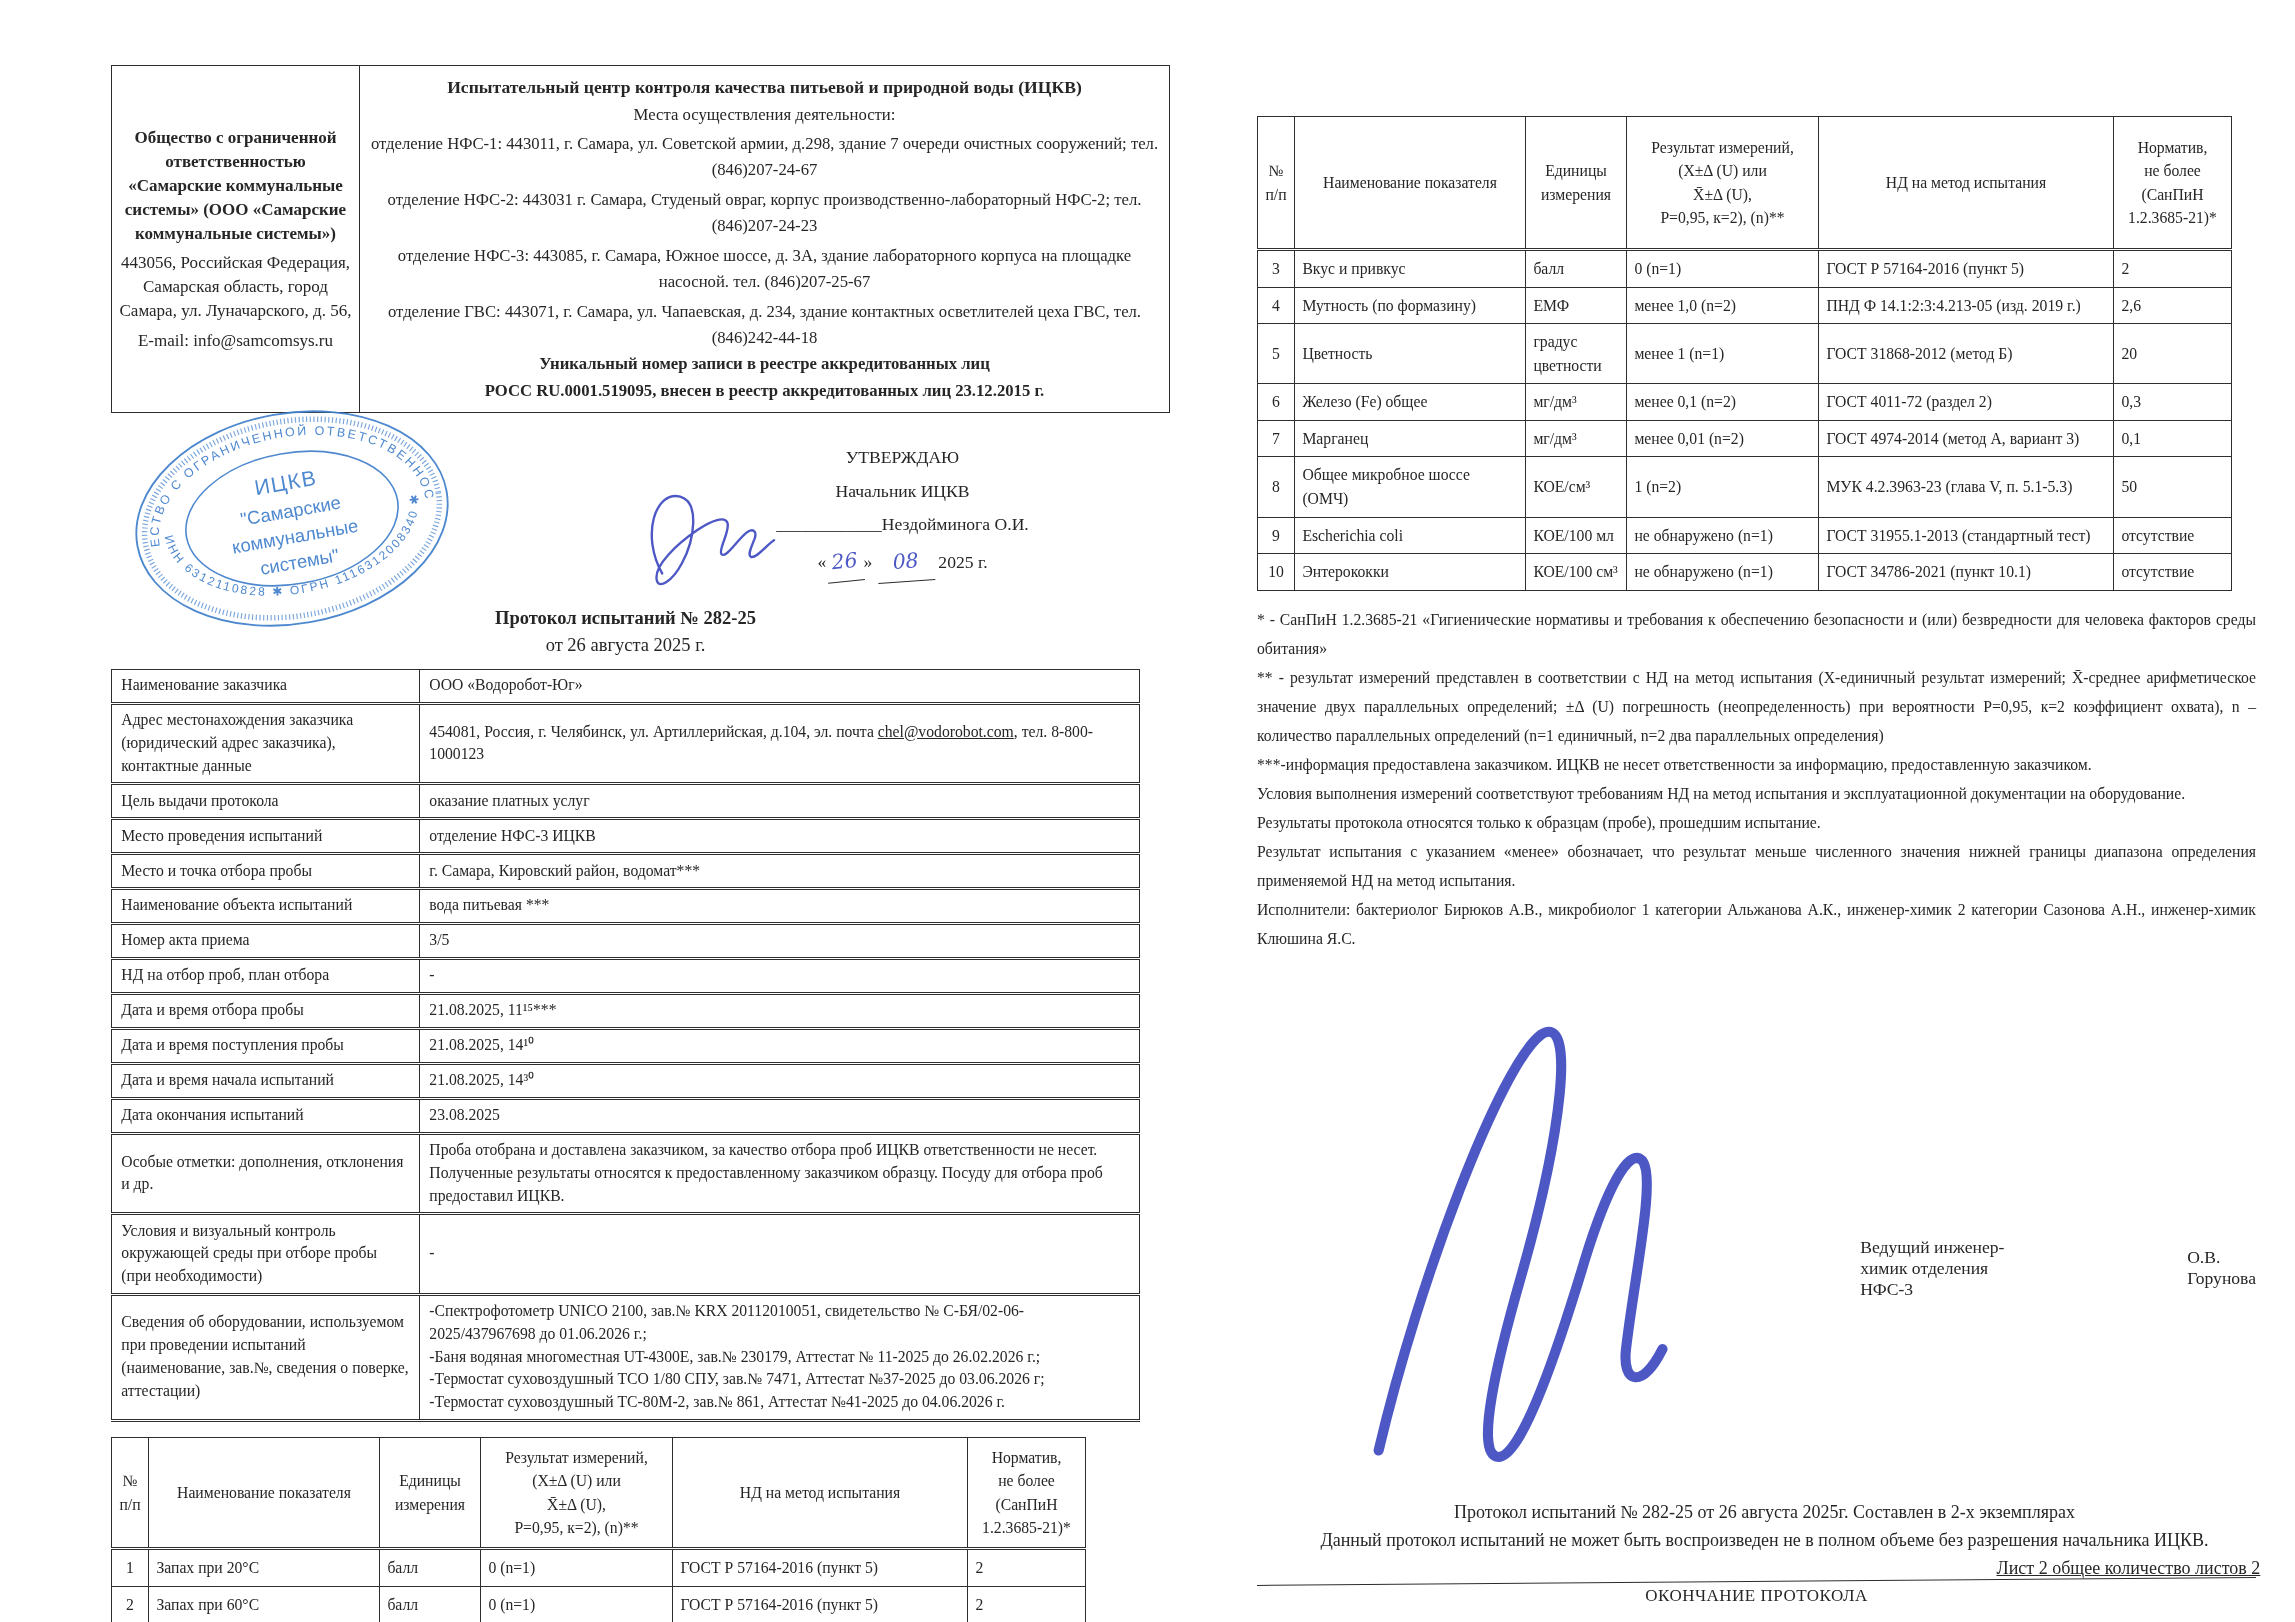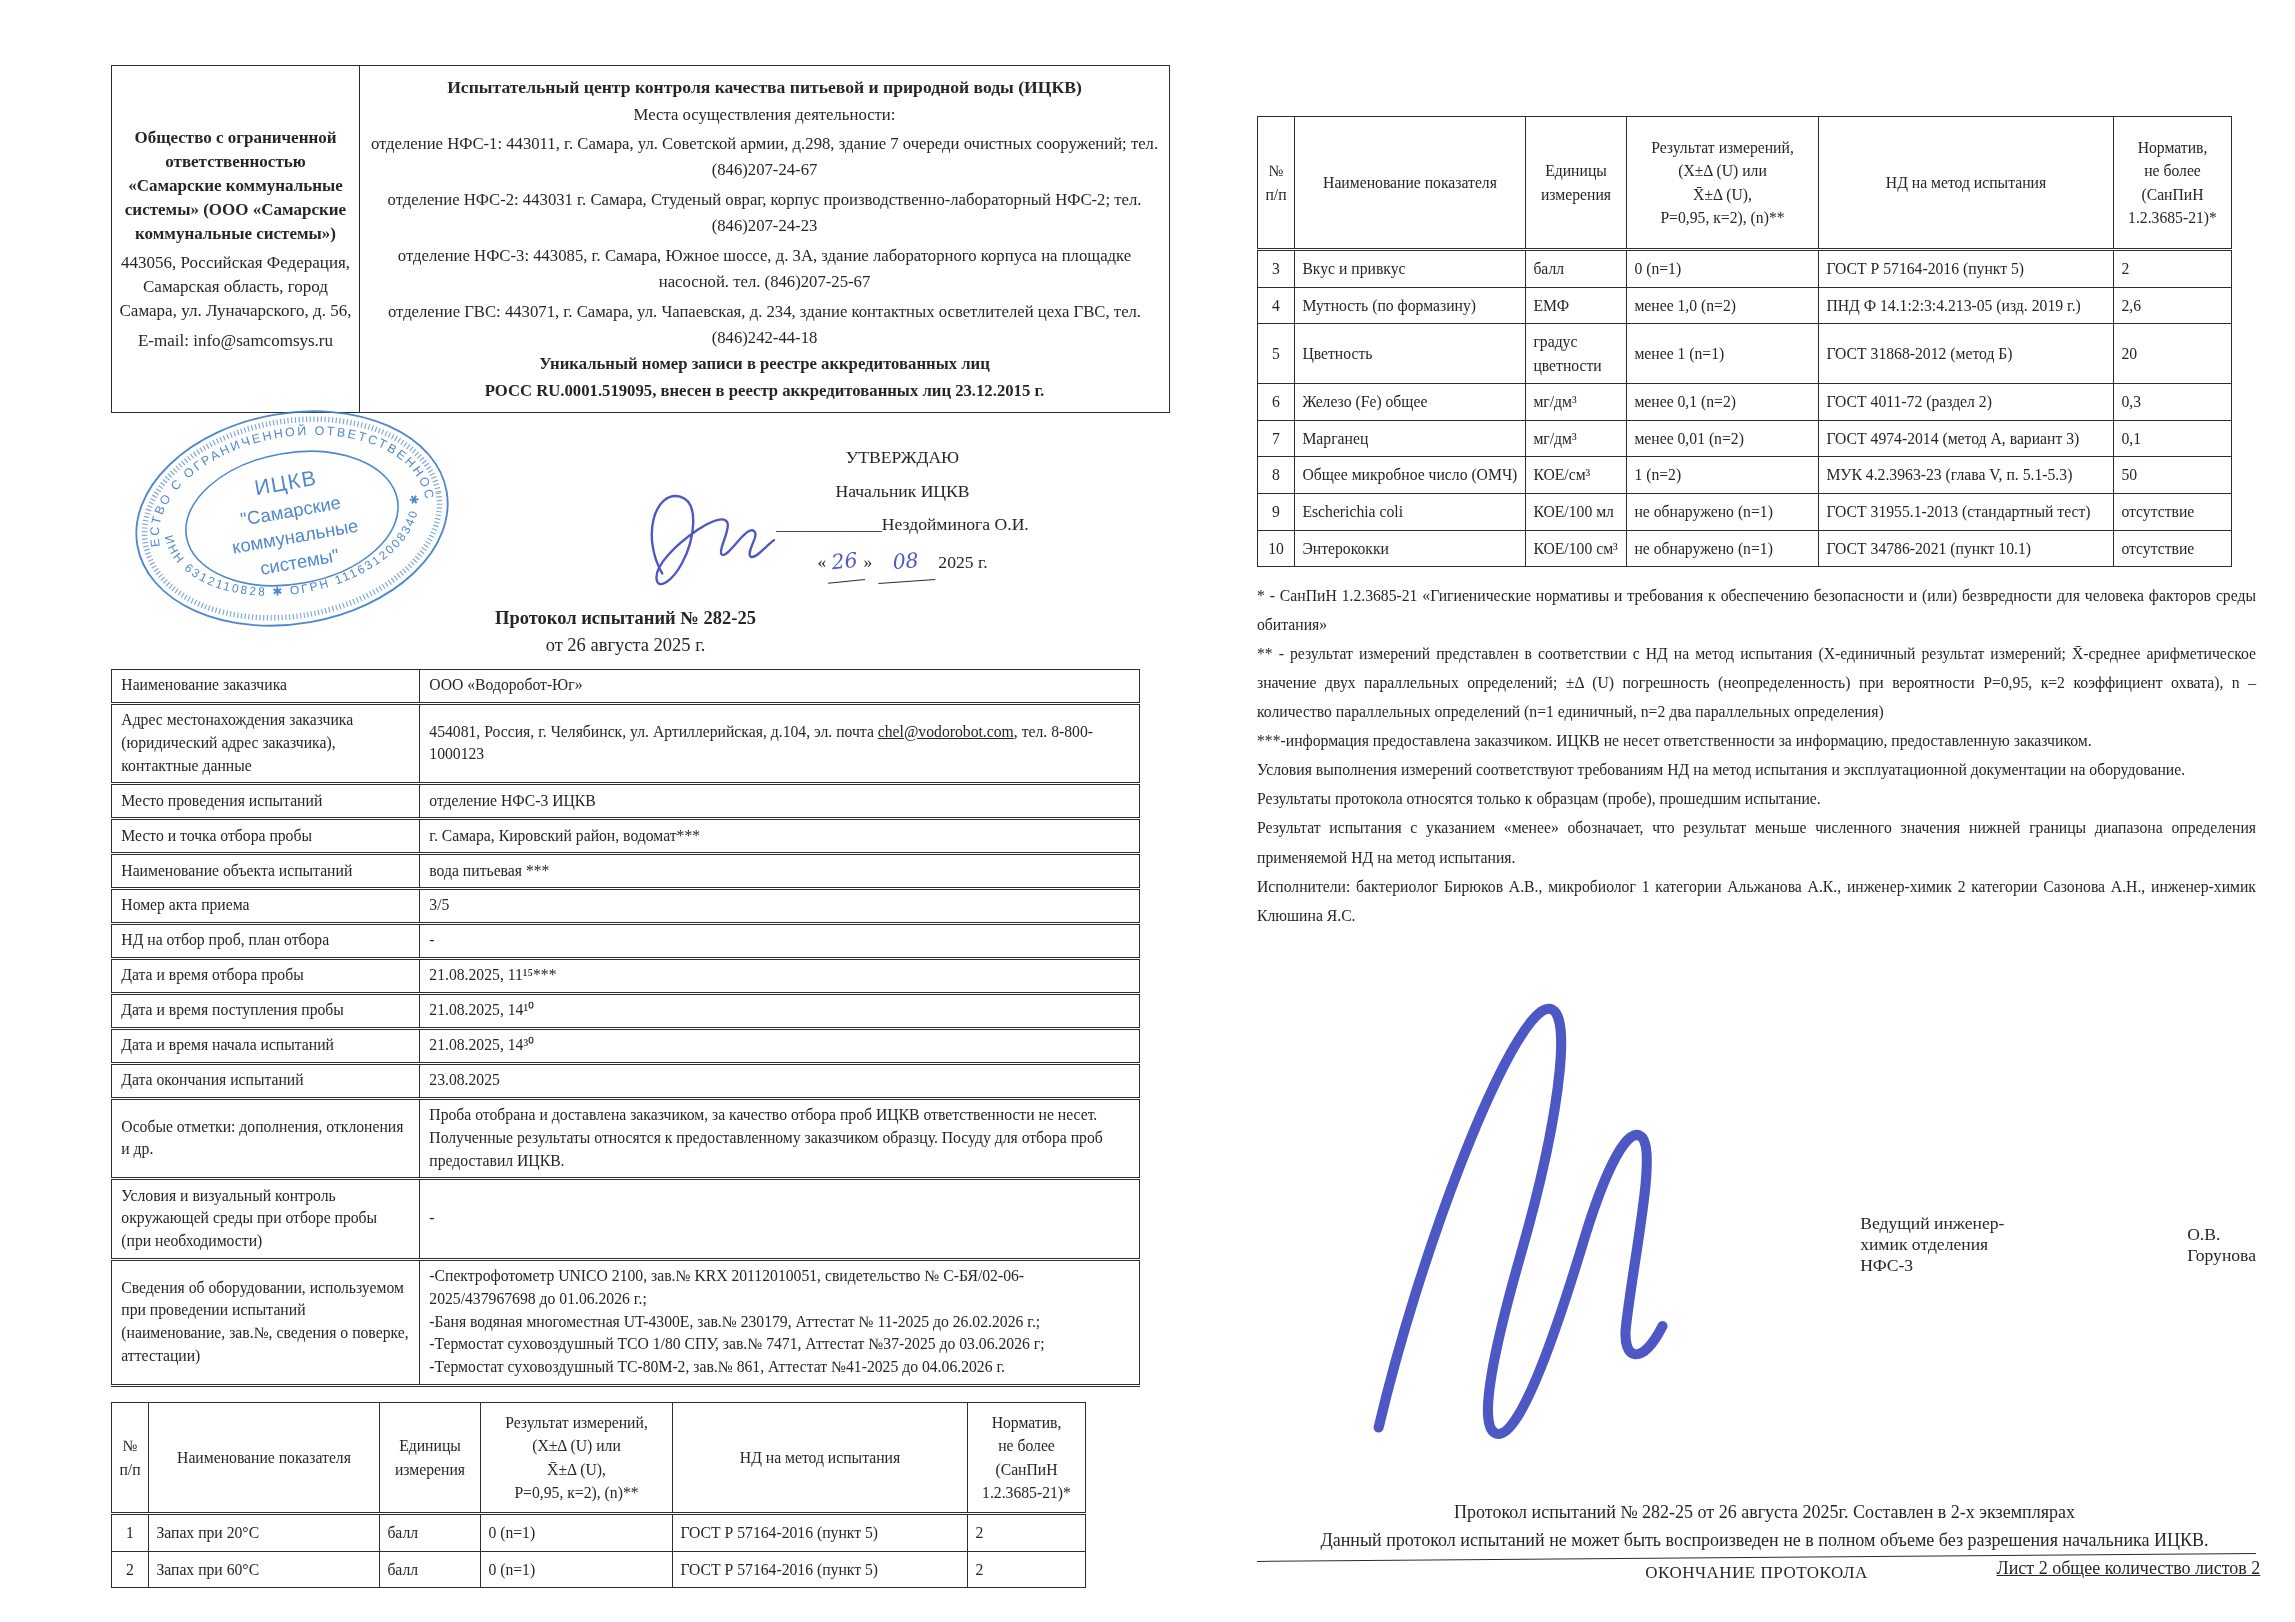--- a/index.html
+++ b/index.html
@@ -140,20 +140,24 @@
           <col style="width:720px">
         </colgroup>
       <tbody>
           <tr>
             <td>Наименование заказчика</td>
             <td>ООО «Водоробот-Юг»</td>
           </tr>
           <tr>
             <td>Адрес местонахождения заказчика (юридический адрес заказчика), контактные данные</td>
             <td>454081, Россия, г. Челябинск, ул. Артиллерийская, д.104, эл. почта <u>chel@vodorobot.com</u>, тел. 8-800-1000123</td>
+          </tr>
+          <tr>
+            <td>Цель выдачи протокола</td>
+            <td>оказание платных услуг</td>
           </tr>
           <tr>
             <td>Место проведения испытаний</td>
             <td>отделение НФС-3 ИЦКВ</td>
           </tr>
           <tr>
             <td>Место и точка отбора пробы</td>
             <td>г. Самара, Кировский район, водомат***</td>
           </tr>
           <tr>
@@ -316,21 +320,21 @@
           <tr>
             <td>7</td>
             <td>Марганец</td>
             <td>мг/дм³</td>
             <td>менее 0,01 (n=2)</td>
             <td>ГОСТ 4974-2014 (метод А, вариант 3)</td>
             <td>0,1</td>
           </tr>
           <tr>
             <td>8</td>
-            <td>Общее микробное число (ОМЧ)</td>
+            <td>Общее микробное шоссе (ОМЧ)</td>
             <td>КОЕ/см³</td>
             <td>1 (n=2)</td>
             <td>МУК 4.2.3963-23 (глава V, п. 5.1-5.3)</td>
             <td>50</td>
           </tr>
           <tr>
             <td>9</td>
             <td>Escherichia coli</td>
             <td>КОЕ/100 мл</td>
             <td>не обнаружено (n=1)</td>

